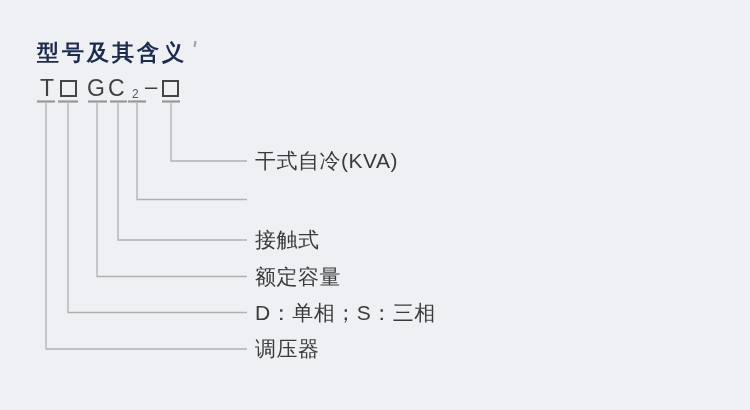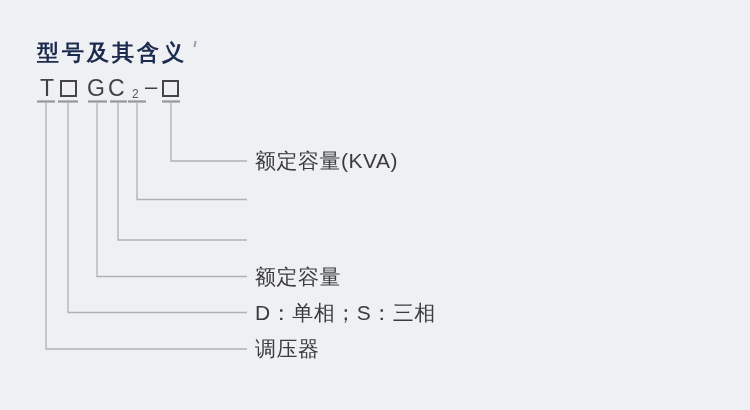--- a/index.html
+++ b/index.html
@@ -113,18 +113,19 @@
     <g stroke="#b0b0b0" stroke-width="1.3" fill="none">
       <path d="M171 103 V161 H247"></path>
       <path d="M137 103 V199.5 H247"></path>
       <path d="M118 103 V240 H247"></path>
       <path d="M97 103 V276.5 H247"></path>
       <path d="M68 103 V312.5 H247"></path>
       <path d="M46 103 V349 H247"></path>
     </g>
   </svg>
 
-  <div class="legend-label row-0">额定容量(KVA)</div>
+  <div class="legend-label row-0">干式自冷(KVA)</div>
+  <div class="legend-label row-2">接触式</div>
   <div class="legend-label row-3">额定容量</div>
   <div class="legend-label row-4">D：单相；S：三相</div>
   <div class="legend-label row-5">调压器</div>
 
 </div>
 
 </body></html>

